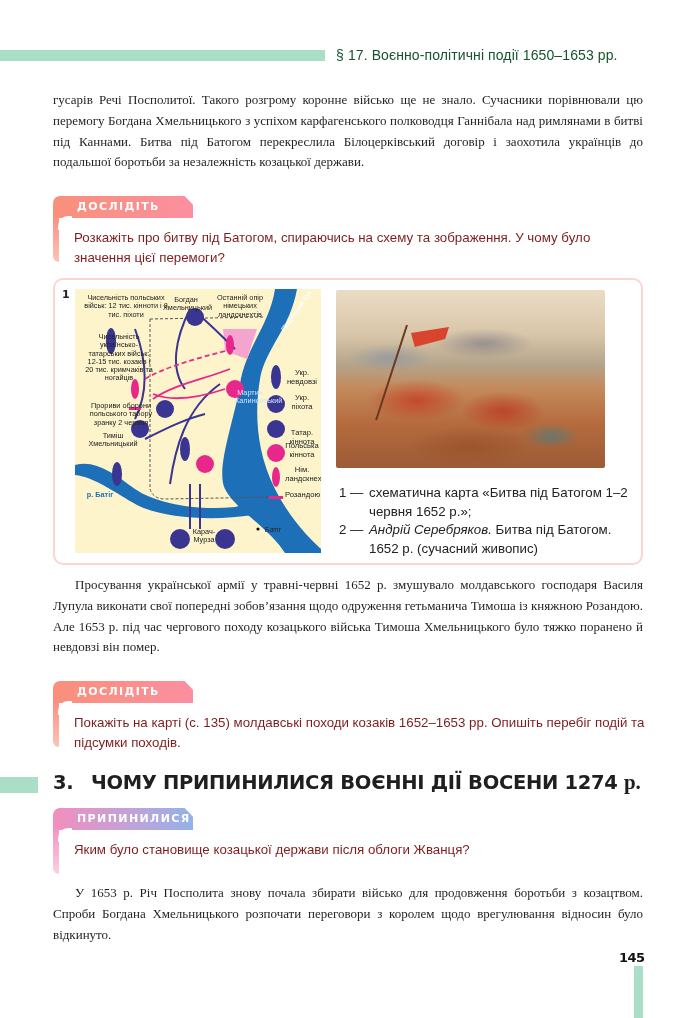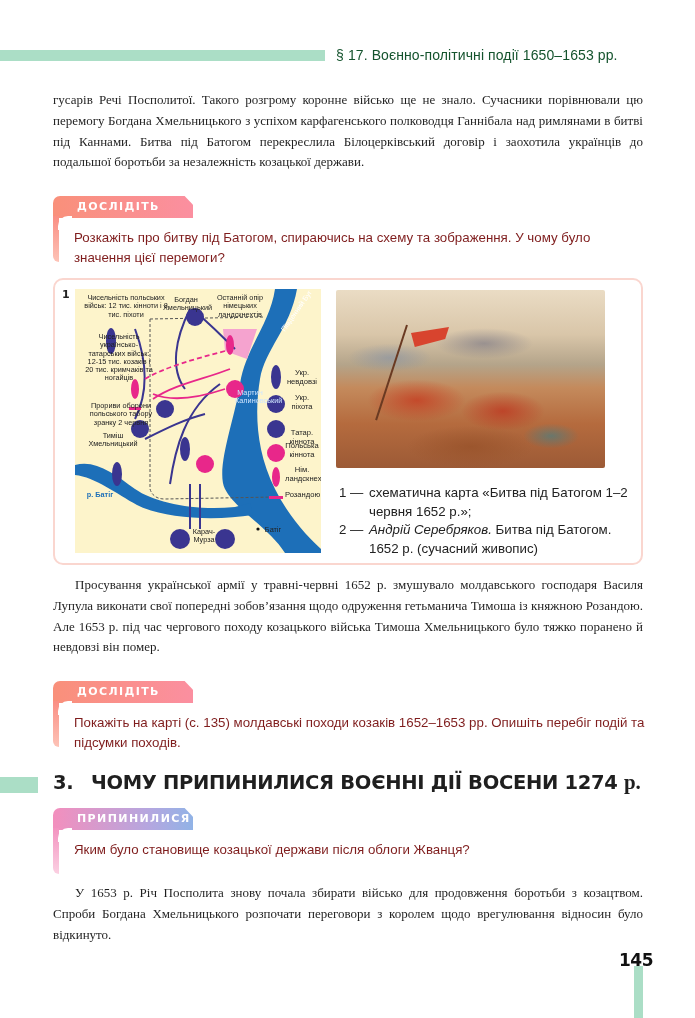--- a/index.html
+++ b/index.html
@@ -49,21 +49,21 @@
   .caption { position: absolute; left: 339px; top: 484px; width: 290px; font-family: "Liberation Sans", sans-serif; font-size: 13.3px; line-height: 18.5px; color: #222; }
   .caption .row { display: flex; }
   .caption .num { width: 30px; flex-shrink: 0; }
   .caption i { font-style: italic; }
 
   .section-bar { position: absolute; left: 0; top: 777px; width: 38px; height: 16px; background: #abdec6; }
   .section-title { position: absolute; left: 53px; top: 770px; font-family: "DejaVu Sans", sans-serif; font-weight: bold; font-size: 19.5px; color: #1f1f1f; letter-spacing: -0.3px; }
   .section-title .n { display: inline-block; width: 38px; }
   .section-title .p { font-family: "Liberation Serif", serif; font-weight: bold; font-size: 21px; }
 
-  .page-num { position: absolute; left: 619px; top: 950px; font-family: "DejaVu Sans", sans-serif; font-weight: bold; font-size: 17px; color: #111; letter-spacing: -0.5px; }
+  .page-num { position: absolute; left: 619px; top: 950px; font-family: "DejaVu Sans", sans-serif; font-weight: bold; font-size: 13px; color: #111; letter-spacing: -0.5px; }
   .page-bar { position: absolute; left: 634px; top: 966px; width: 9px; height: 52px; background: #abdec6; }
 </style>
 </head>
 <body>
 
 <div class="header-bar"></div>
 <div class="header-text">§ 17. Воєнно-політичні події 1650–1653 рр.</div>
 
 <div class="body-text" style="top:90px;">
   <p>гусарів Речі Посполитої. Такого розгрому коронне військо ще не знало. Сучасники порівнювали цю перемогу Богдана Хмельницького з успіхом карфагенського полководця Ганнібала над римлянами в битві під Каннами. Битва під Батогом перекреслила Білоцерківський договір і заохотила українців до подальшої боротьби за незалежність козацької держави.</p>

